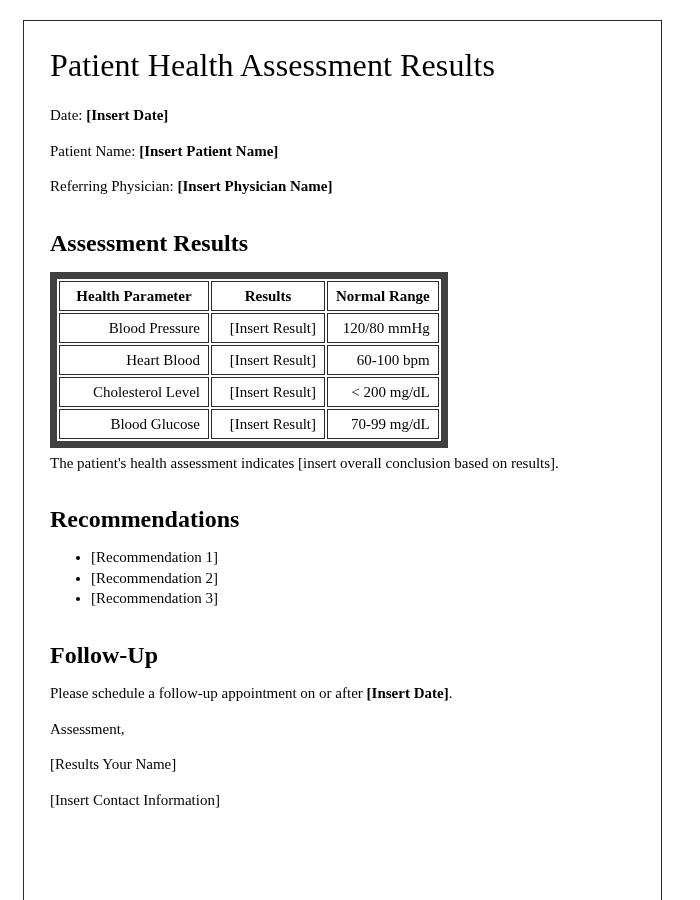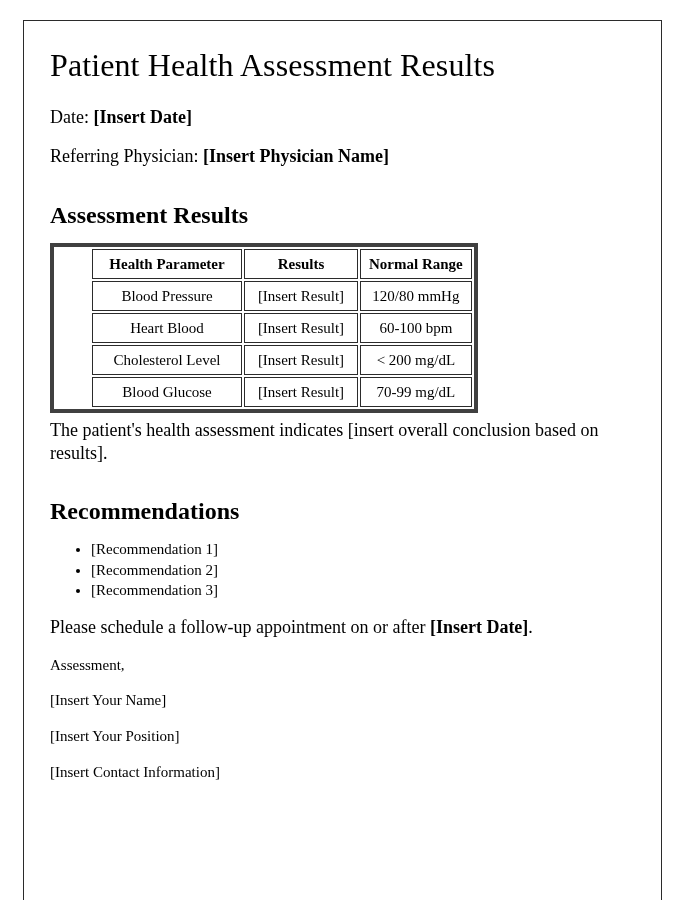--- a/index.html
+++ b/index.html
@@ -43,45 +43,44 @@
   .section-heading {
     font-size: 24px;
     font-weight: bold;
     line-height: 1.15;
     margin: 34px 0 14px 0;
   }
 
   
   .meta-line,
   .body-text {
-    font-size: 18px;
+    font-size: 15px;
     line-height: 1.25;
     margin: 0 0 17px 0;
   }
   .ph {
     font-weight: bold;
   }
 
   
   table.results-table {
-    border: 4px solid #404040;
+    border: 7px solid #404040;
     border-collapse: separate;
     border-spacing: 2px;
     margin: 0 0 6px 0;
     font-size: 15px;
     background: #ffffff;
-    padding-left: 36px;
   }
   table.results-table th,
   table.results-table td {
     border: 1px solid #2b2b2b;
     padding: 5px 8px;
     line-height: 1.2;
     white-space: nowrap;
-    text-align: center;
+    text-align: right;
     vertical-align: middle;
   }
   table.results-table th {
     font-weight: bold;
     text-align: center;
   }
   table.results-table td.col-param { min-width: 132px; }
   table.results-table td.col-result { min-width: 96px; }
   table.results-table td.col-range  { min-width: 92px; }
 
@@ -107,20 +106,23 @@
 </head>
 <body>
 
 <div class="page-sheet">
   <div class="page-inner">
 
     <h1 class="doc-title">Patient Health Assessment Results</h1>
 
     <p class="meta-line">
       <span>Date: </span><span class="ph">[Insert Date]</span>
+    </p>
+    <p class="meta-line">
+      <span>Patient Name: </span><span class="ph">[Insert Patient Name]</span>
     </p>
     <p class="meta-line">
       <span>Referring Physician: </span><span class="ph">[Insert Physician Name]</span>
     </p>
 
     <h2 class="section-heading">Assessment Results</h2>
 
     <table class="results-table">
       <thead>
         <tr>
@@ -155,23 +157,23 @@
 
     <p class="body-text">The patient's health assessment indicates [insert overall conclusion based on results].</p>
 
     <h2 class="section-heading">Recommendations</h2>
     <ul class="reco-list">
       <li>[Recommendation 1]</li>
       <li>[Recommendation 2]</li>
       <li>[Recommendation 3]</li>
     </ul>
 
+    <h2 class="section-heading">Follow-Up</h2>
     <p class="body-text">
       <span>Please schedule a follow-up appointment on or after </span><span class="ph">[Insert Date]</span><span>.</span>
     </p>
 
     <p class="sig-line">Assessment,</p>
-    <p class="sig-line">[Insert Your Name]</p>
-    <p class="sig-line">[Insert Your Position]</p>
+    <p class="sig-line">[Results Your Name]</p>
     <p class="sig-line">[Insert Contact Information]</p>
 
   </div>
 </div>
 
 </body></html>

